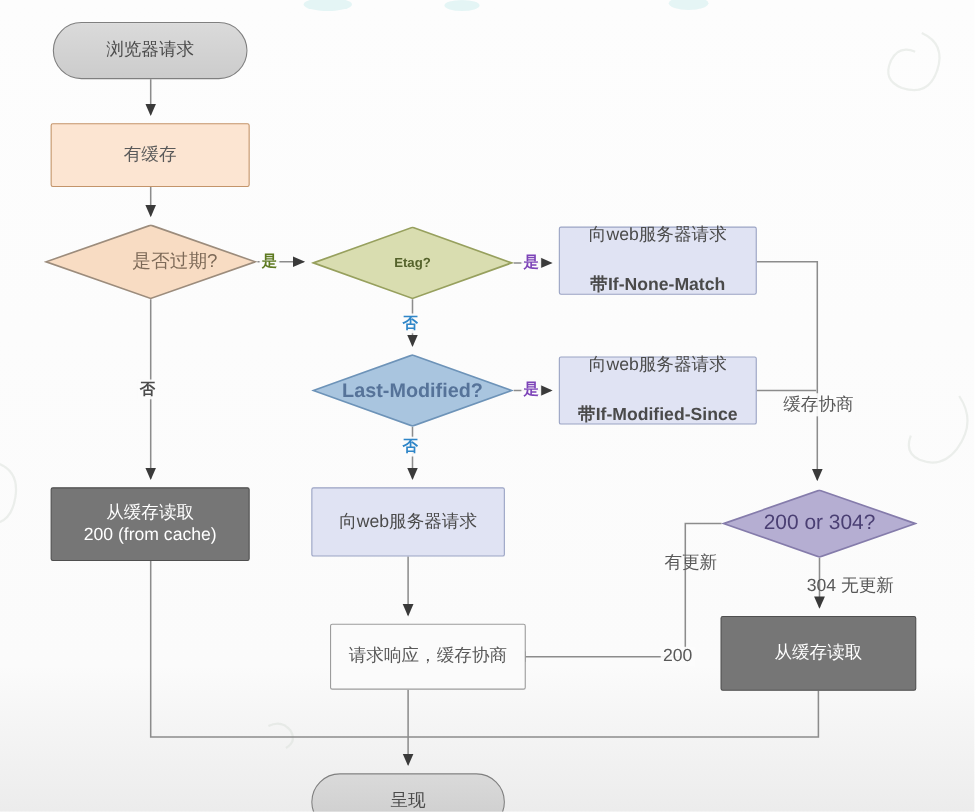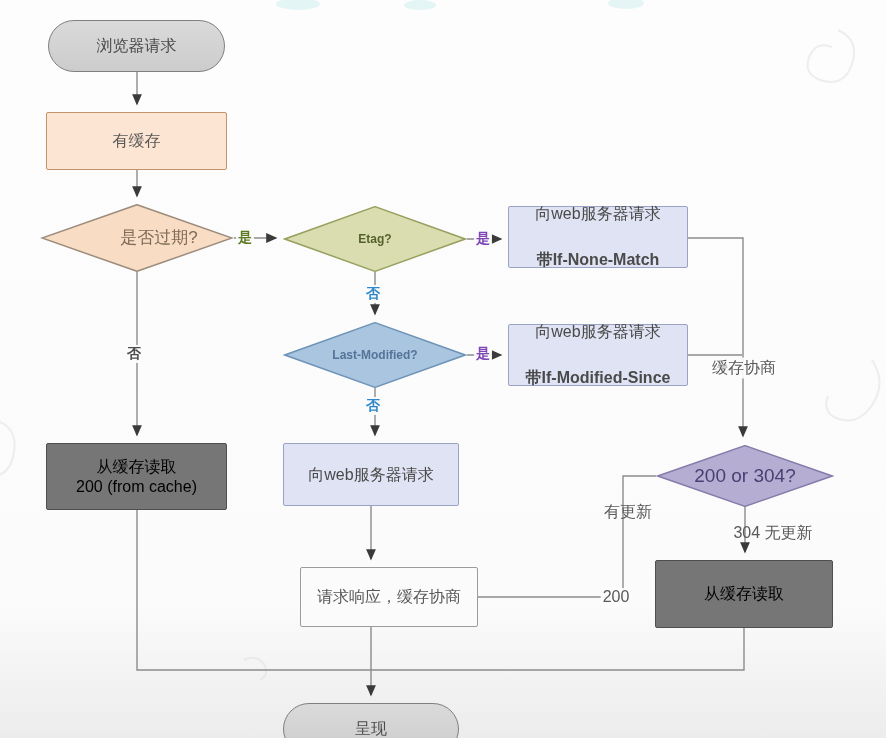--- a/index.html
+++ b/index.html
@@ -10,38 +10,38 @@
   }
   svg.layer{position:absolute;left:0;top:0;width:886px;height:738px;}
   .edge{stroke:#8c8c8c;stroke-width:1.4;fill:none;}
   .node{position:absolute;display:flex;align-items:center;justify-content:center;
         text-align:center;box-sizing:border-box;font-size:16px;color:#595959;line-height:1.25;}
   .rect{border:1.6px solid #9a9a9a;border-radius:2px;}
   .pill{border:1.6px solid #7f7f7f;border-radius:28px;
         background:linear-gradient(#dadada,#cccccc);color:#4c4c4c;}
   .peach{background:#fce5d2;border-color:#c3946a;}
   .lavender{background:#e0e3f3;border-color:#9aa3c4;color:#4a4a4a;gap:12px;}
-  .dark{background:#767676;border-color:#4f4f4f;color:#000000;}
+  .dark{background:#767676;border-color:#4f4f4f;color:#ffffff;}
   .white{background:#fbfbfb;border-color:#9c9c9c;margin-left:18px;}
   .diamond{background:transparent;border:none;}
   .diamond>svg{position:absolute;left:0;top:0;width:100%;height:100%;}
   .diamond .lbl{position:relative;z-index:1;}
   .two-line{flex-direction:column;}
   .bold{font-weight:bold;margin-top:14px;}
   .edge-label{position:absolute;transform:translate(-50%,-50%);font-size:14px;
         padding:0 2px;white-space:nowrap;z-index:3;}
   .bg{background:rgba(252,252,252,.92);}
   .lab-green{color:#5e7a21;font-weight:bold;}
   .lab-purple{color:#7d44b8;font-weight:bold;}
   .lab-blue{color:#2f86c8;font-weight:bold;}
   .lab-dark{color:#4c4c4c;font-weight:bold;}
   .lab-gray{color:#595959;font-size:16px;}
   .t-expired{color:#7d6a58;font-weight:normal;font-size:17px;margin-left:44px;}
   .t-etag{color:#55622b;font-weight:bold;font-size:12px;}
-  .t-lm{color:#567399;font-weight:bold;font-size:12px;}
+  .t-lm{color:#567399;font-weight:bold;font-size:18px;}
   .t-status{color:#4a3f73;font-size:19px;}
 </style>
 </head>
 <body>
 
 <div id="stage">
 
   <svg class="layer" aria-hidden="true">
     <g stroke="#d7ddd6" stroke-width="2" fill="none" opacity="0.45">
       <path d="M838 30 q22 10 14 34 q-8 24 -32 16 q-18 -7 -10 -25 q7 -14 22 -8"></path>

